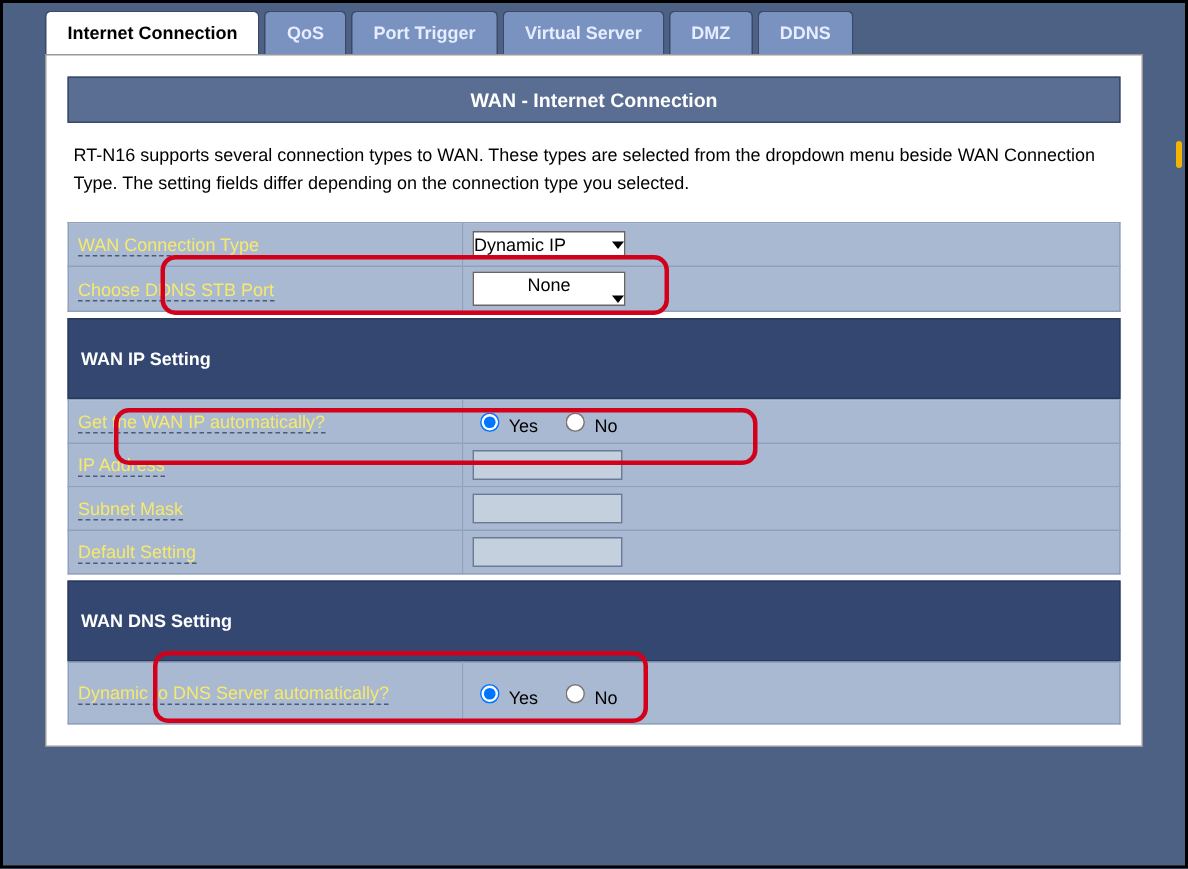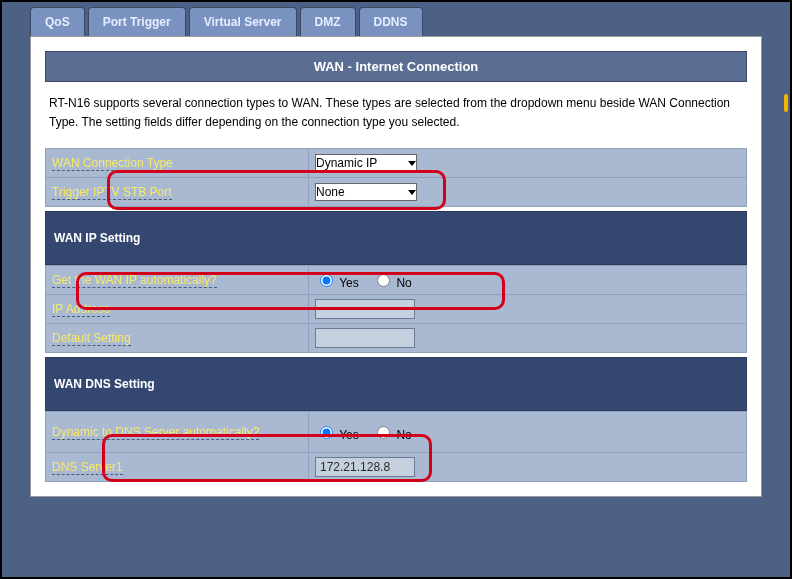--- a/index.html
+++ b/index.html
@@ -138,20 +138,21 @@
   background: #f3b500;
   border-radius: 3px;
 }
 </style>
 </head>
 <body>
 
 <div class="outer">
 
   <div class="tabs">
+    <div class="tab active">Internet Connection</div>
     <div class="tab">QoS</div>
     <div class="tab">Port Trigger</div>
     <div class="tab">Virtual Server</div>
     <div class="tab">DMZ</div>
     <div class="tab">DDNS</div>
   </div>
 
   <div class="page">
 
     <div class="panel-title">WAN - Internet Connection</div>
@@ -166,24 +167,24 @@
         </td>
         <td class="value-cell">
           <span class="combo-wrap">
             <span>Dynamic IP</span>
             <span class="caret"></span>
           </span>
         </td>
       </tr>
       <tr>
         <td class="label-cell">
-          <a class="label-link">Trigger IPTV STB Port</a>
+          <a class="label-link">Choose DDNS STB Port</a>
         </td>
         <td class="value-cell">
-          <span class="combo-wrap" style="min-width:100px;">
+          <span class="combo-wrap" style="min-width:100px;flex-direction:column;">
             <span>None</span>
             <span class="caret"></span>
           </span>
         </td>
       </tr>
     </tbody>
       </table>
 
     <div class="section">
       <div class="section-header">WAN IP Setting</div>
@@ -198,20 +199,24 @@
               <label><input type="radio" name="wanip" checked="" style=""> <span>Yes</span></label>
               <label><input type="radio" name="wanip" style=""> <span>No</span></label>
             </span>
           </td>
         </tr>
         <tr>
           <td class="label-cell"><a class="label-link">IP Address</a></td>
           <td class="value-cell"><input class="text-input" type="text" value="" style=""></td>
         </tr>
         <tr>
+          <td class="label-cell"><a class="label-link">Subnet Mask</a></td>
+          <td class="value-cell"><input class="text-input" type="text" value="" style=""></td>
+        </tr>
+        <tr>
           <td class="label-cell"><a class="label-link">Default Setting</a></td>
           <td class="value-cell"><input class="text-input" type="text" value="" style=""></td>
         </tr>
       </tbody>
         </table>
     </div>
 
     <div class="section">
       <div class="section-header">WAN DNS Setting</div>
       <table class="form-table">
@@ -220,24 +225,20 @@
           <td class="label-cell" style="height:34px;">
             <a class="label-link">Dynamic to DNS Server automatically?</a>
           </td>
           <td class="value-cell">
             <span class="radio-set">
               <label><input type="radio" name="dnsauto" checked="" style=""> <span>Yes</span></label>
               <label><input type="radio" name="dnsauto" style=""> <span>No</span></label>
             </span>
           </td>
         </tr>
-        <tr>
-          <td class="label-cell"><a class="label-link">DNS Server1</a></td>
-          <td class="value-cell"><input class="text-input" type="text" value="172.21.128.8" style=""></td>
-        </tr>
       </tbody>
         </table>
     </div>
 
   </div>
 
   <div class="yellow-strip"></div>
 
   <div class="highlight-box" style="left:105px; top:168px; width:339px; height:40px;"></div>
   <div class="highlight-box" style="left:74px; top:270px; width:429px; height:38px;"></div>

